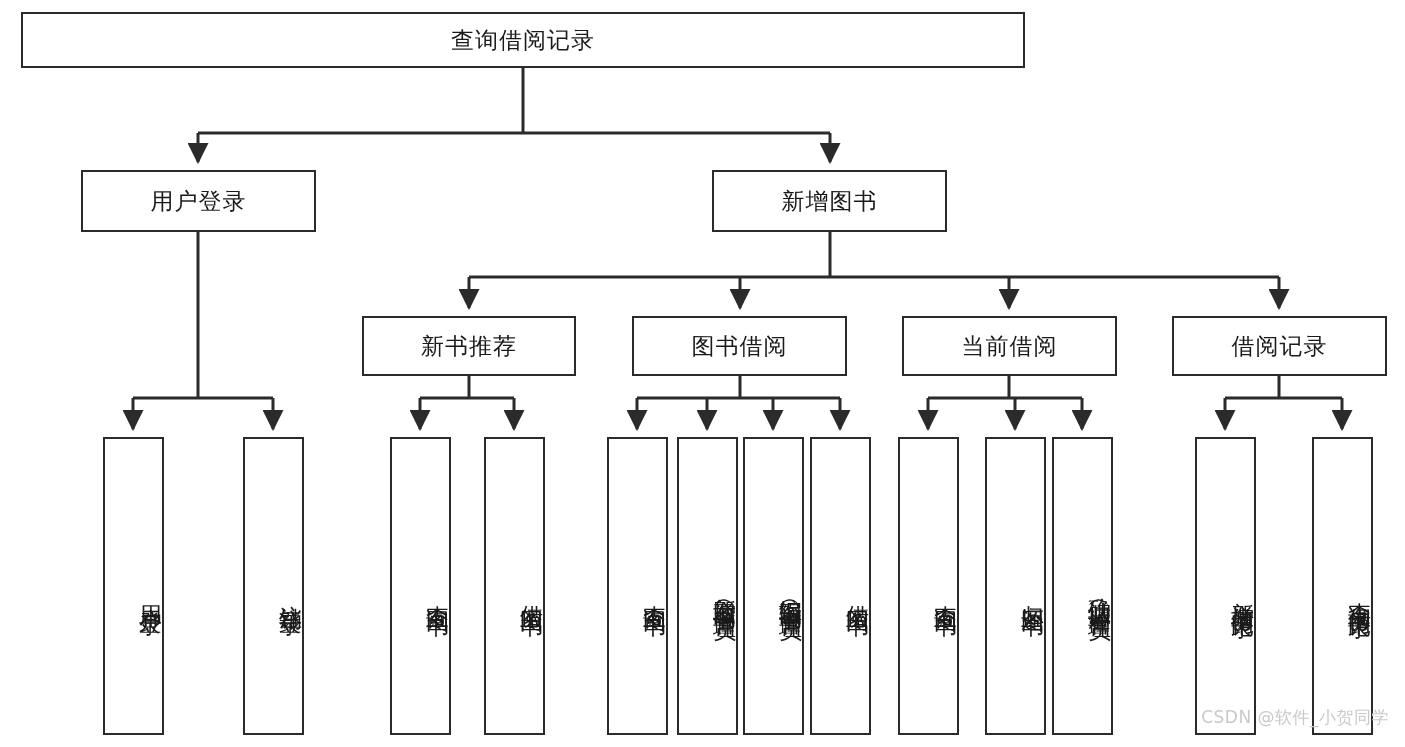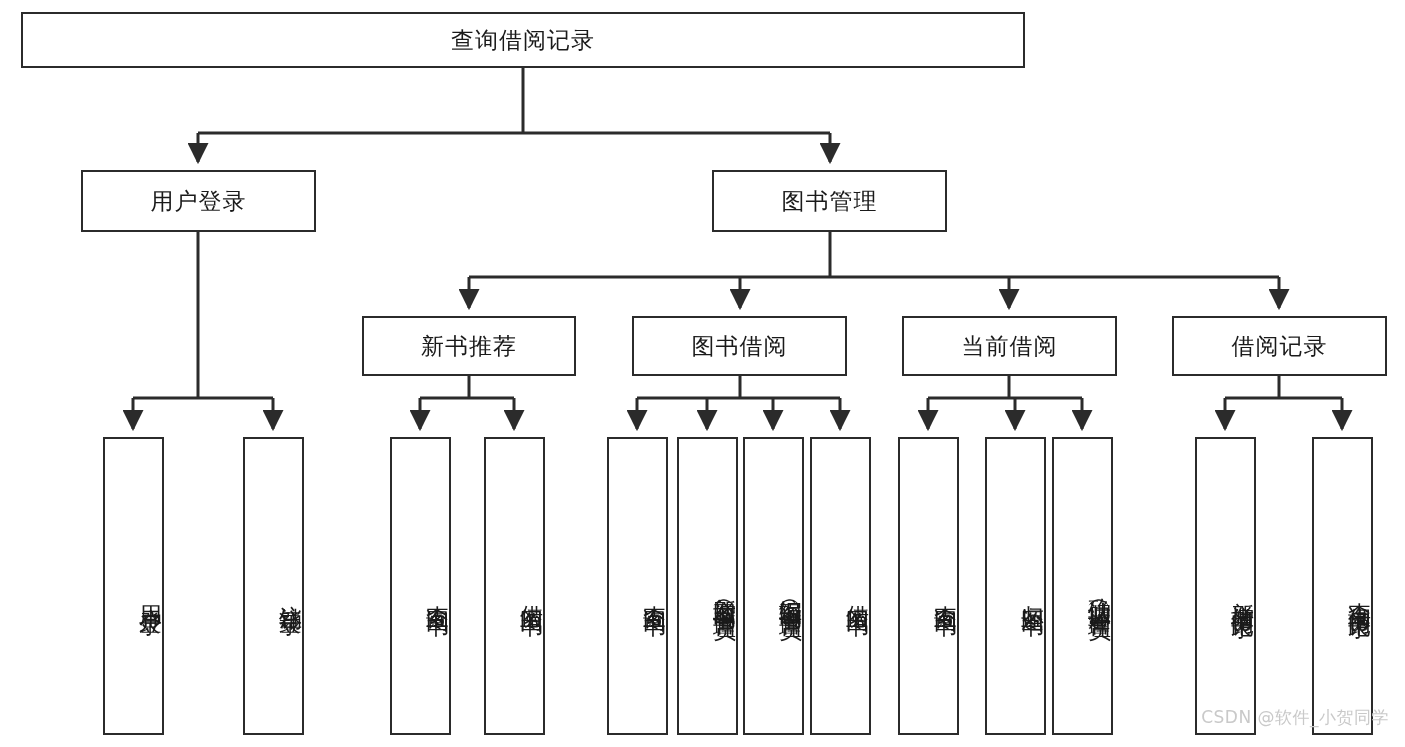--- a/index.html
+++ b/index.html
@@ -98,21 +98,21 @@
       <path d="M 1279 376 L 1279 398"></path>
       <path d="M 1225 398 L 1342 398"></path>
       <path d="M 1225 398 L 1225 429" marker-end="url(#arrow)"></path>
       <path d="M 1342 398 L 1342 429" marker-end="url(#arrow)"></path>
     </g>
   </svg>
 
   <div class="node h" style="left:21px;top:12px;width:1004px;height:56px;">查询借阅记录</div>
 
   <div class="node h" style="left:81px;top:170px;width:235px;height:62px;">用户登录</div>
-  <div class="node h" style="left:712px;top:170px;width:235px;height:62px;">图书管理</div>
+  <div class="node h" style="left:712px;top:170px;width:235px;height:62px;">新增图书</div>
 
   <div class="node h" style="left:362px;top:316px;width:214px;height:60px;">新书推荐</div>
   <div class="node h" style="left:632px;top:316px;width:215px;height:60px;">图书借阅</div>
   <div class="node h" style="left:902px;top:316px;width:215px;height:60px;">当前借阅</div>
   <div class="node h" style="left:1172px;top:316px;width:215px;height:60px;">借阅记录</div>
 
   <div class="node v" style="left:103px;top:437px;width:61px;height:298px;">用户登录</div>
   <div class="node v" style="left:243px;top:437px;width:61px;height:298px;">注销登录</div>
   <div class="node v" style="left:390px;top:437px;width:61px;height:298px;">查询图书</div>
   <div class="node v" style="left:484px;top:437px;width:61px;height:298px;">借阅图书</div>

